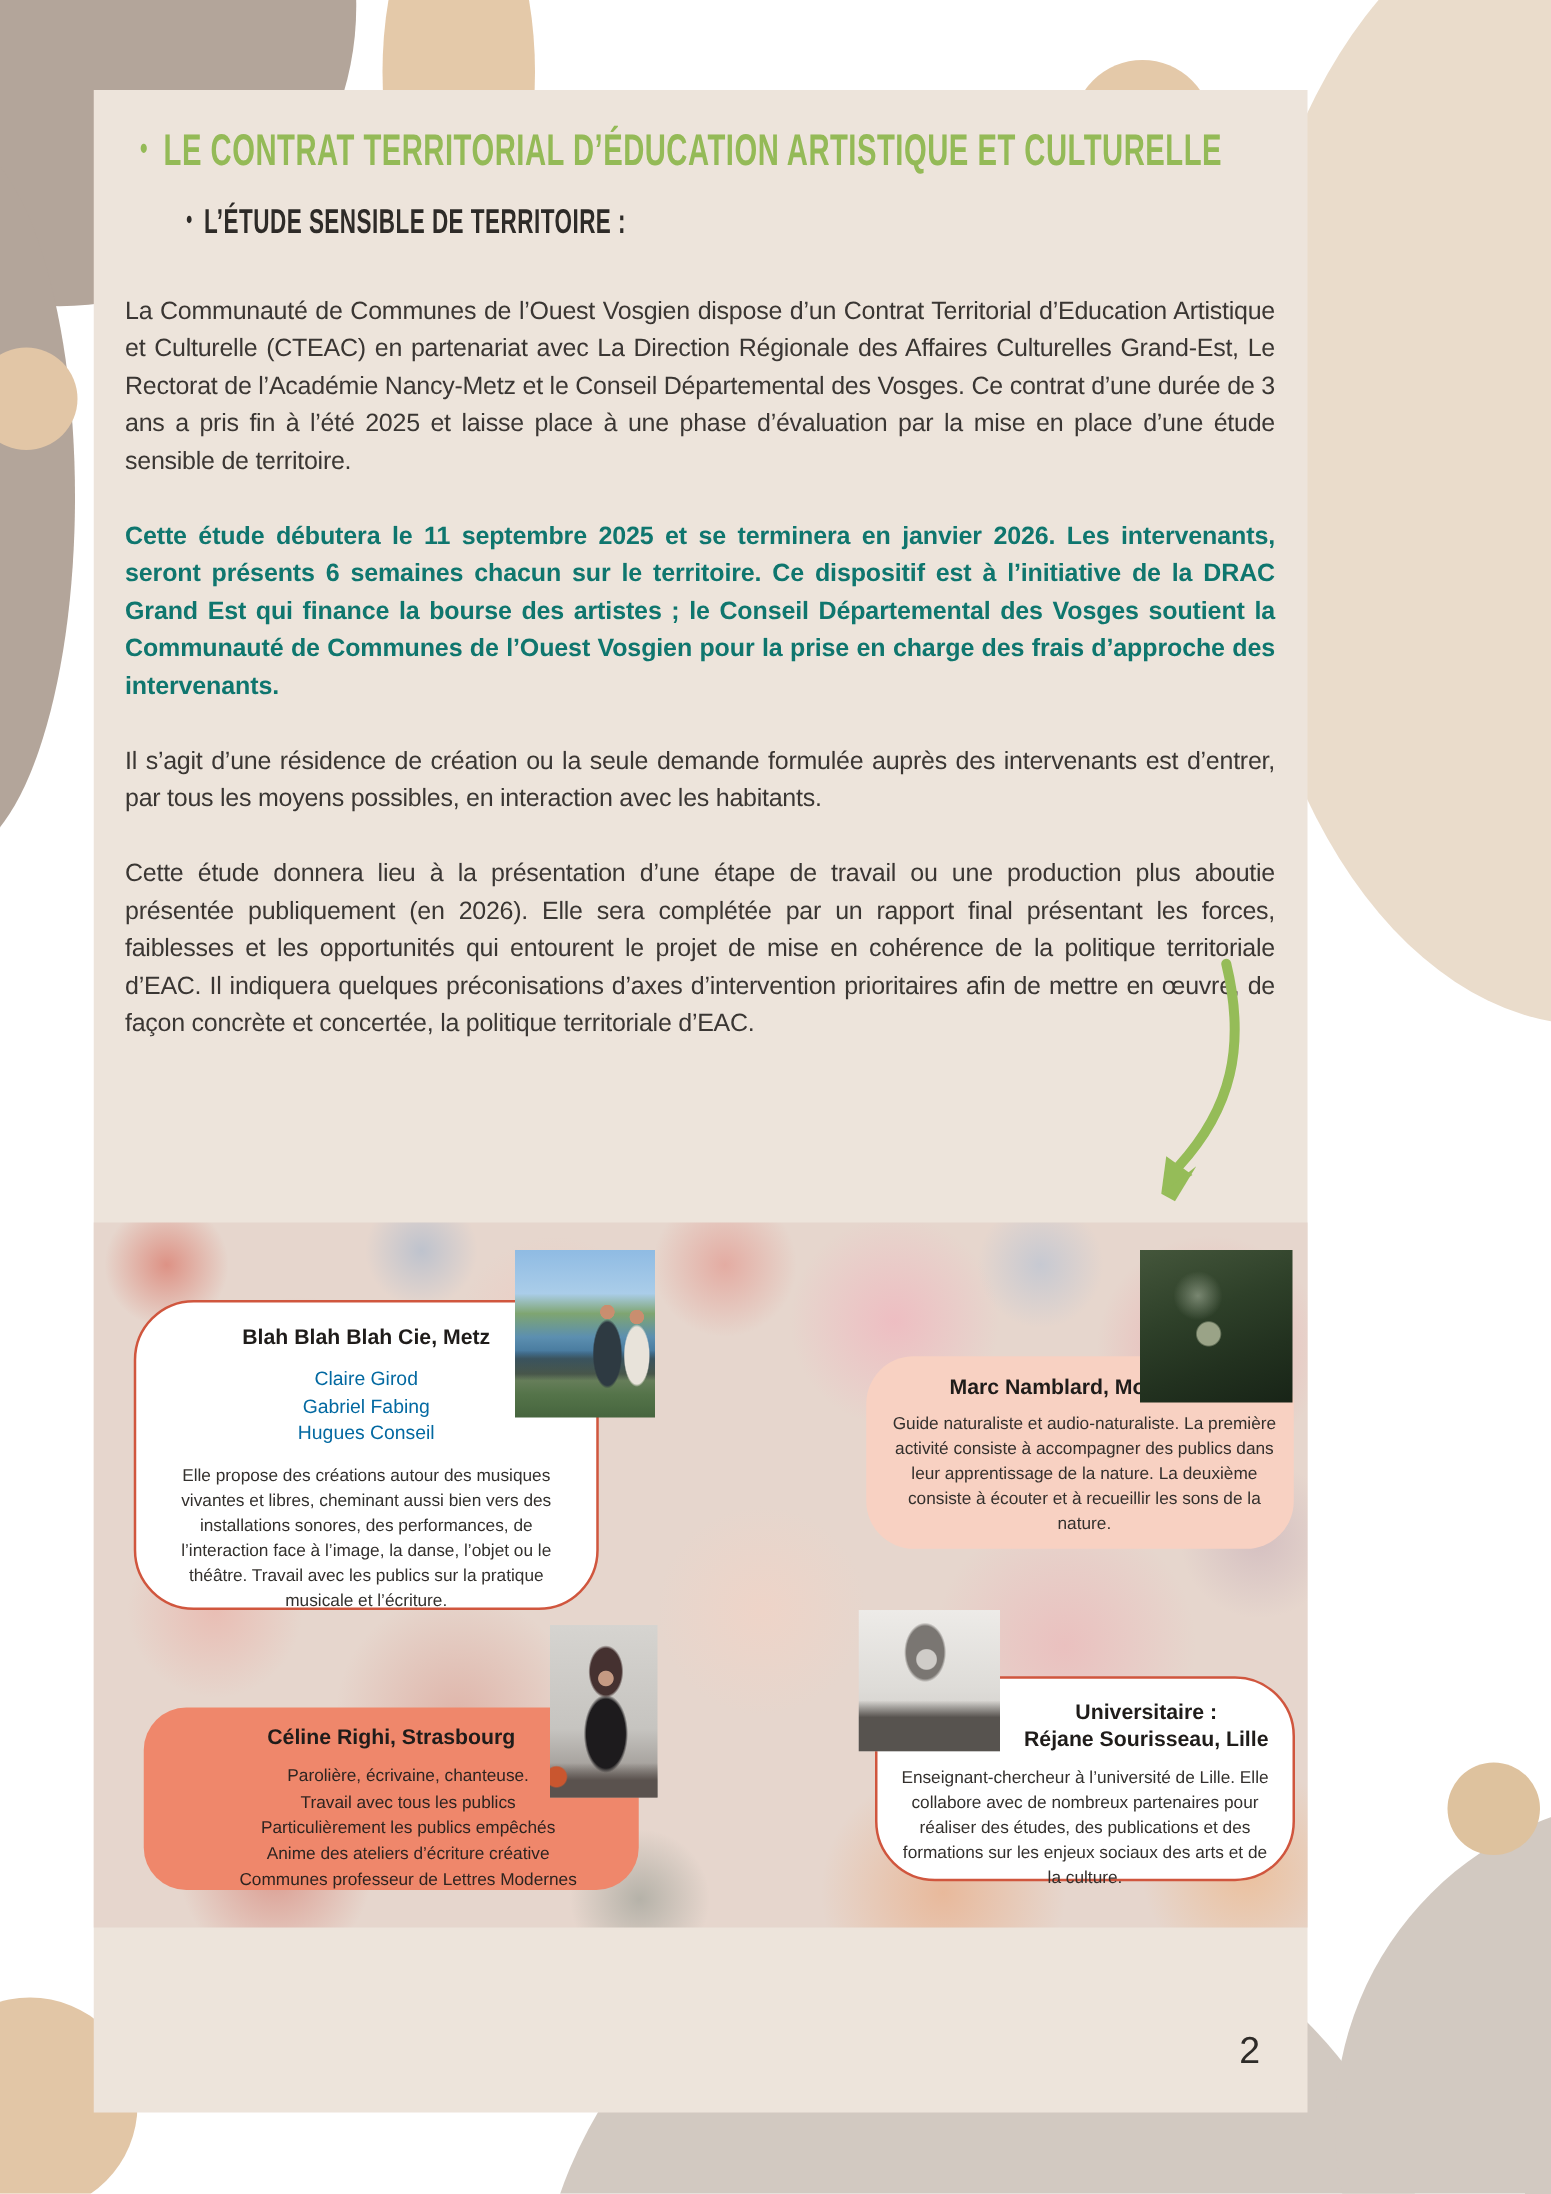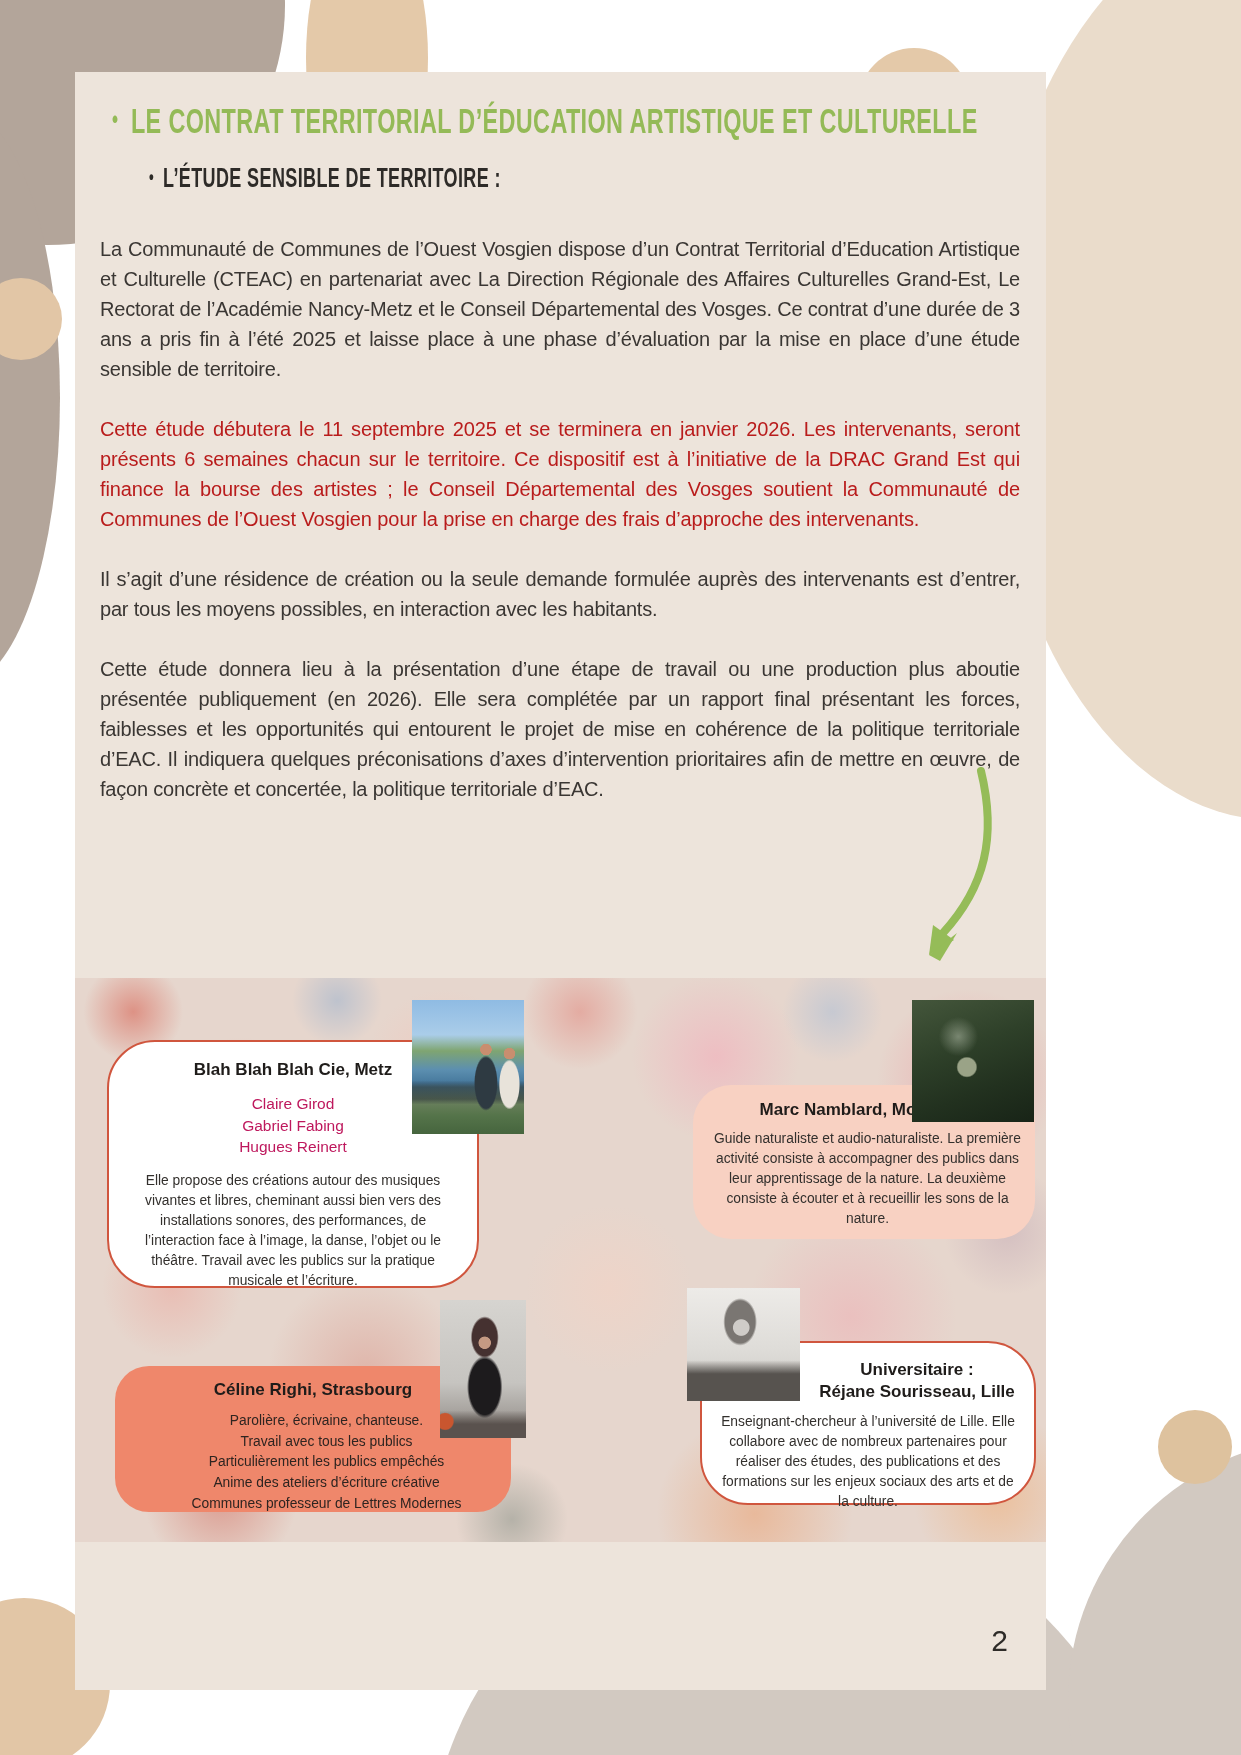--- a/index.html
+++ b/index.html
@@ -35,21 +35,21 @@
     font-size:24px; font-weight:700; color:#2e2b28; letter-spacing:.5px;
     transform:scale(.75,1.15); transform-origin:left center;
   }
   .h2 .bullet { font-size:18px; vertical-align:3px; margin-right:12px; }
 
   .bodycopy { margin:42px 26px 0 25px; }
   .bodycopy p {
     margin:0 0 30px 0; font-size:20px; line-height:1.5; letter-spacing:-.2px;
     text-align:justify; color:#3a3633;
   }
-  .bodycopy p.bold { font-weight:400; color:#b91c1c; letter-spacing:-.1px; }
+  .bodycopy p.bold { font-weight:700; color:#0f766e; letter-spacing:-.1px; }
 
   .banner {
     position:absolute; left:0; top:854px; width:100%; height:52px;
     background:#e8432c; display:flex; align-items:center; justify-content:center;
     z-index:3;
   }
   .banner span {
     color:#ffffff; font-size:34px; font-weight:400; letter-spacing:2px;
     transform:scaleX(.9); text-shadow:1.5px 1.5px 2px rgba(120,30,10,.45);
     white-space:nowrap;
@@ -78,21 +78,21 @@
       radial-gradient(circle 120px at 95% 92%,rgba(240,170,110,.5), transparent 70%);
   }
 
   .card { position:absolute; z-index:4; box-sizing:border-box; text-align:center; }
   .card .card-title { font-size:17px; font-weight:700; color:#1f1c1a; }
   .card .card-desc  { font-size:13.8px; line-height:1.45; color:#33302d; }
 
   .card-white { background:#ffffff; border:2px solid #d0563e; border-radius:48px;text-align:center; }
 
   .card1 { left:32px; top:968px; width:372px; height:248px; padding-top:18px; }
-  .card1 .members { margin-top:13px; font-size:15.5px; line-height:1.4; color:#be185d; }
+  .card1 .members { margin-top:13px; font-size:15.5px; line-height:1.4; color:#0369a1; }
   .card1 .card-desc { margin:13px 18px 16px 18px; }
 
   .card2 { left:618px; top:1013px; width:342px; height:154px;
            background:#f8d1c2; border-radius:38px; padding-top:15px; }
   .card2 .card-desc { margin:9px 14px 0 21px; }
 
   .card3 { left:40px; top:1294px; width:396px; height:146px;
            background:#ef876b; border-radius:34px; padding-top:14px; }
   .card3 .line { font-size:13.8px; line-height:1.5; color:#2e2420;padding-left:27px; }
   .card3 .lines { margin-top:11px; }
@@ -188,21 +188,21 @@
     <div class="photo photo1"></div>
     <div class="photo photo2"></div>
     <div class="photo photo3"></div>
     <div class="photo photo4"></div>
 
     <div class="card card-white card1">
       <div class="card-title">Blah Blah Blah Cie, Metz</div>
       <div class="members">
         <div>Claire Girod</div>
         <div>Gabriel Fabing</div>
-        <div>Hugues Reinert</div>
+        <div>Hugues Conseil</div>
       </div>
       <div class="card-desc">Elle propose des créations autour des musiques vivantes et libres, cheminant aussi bien vers des installations sonores, des performances, de l’interaction face à l’image, la danse, l’objet ou le théâtre. Travail avec les publics sur la pratique musicale et l’écriture.</div>
     </div>
 
     <div class="card card2">
       <div class="card-title">Marc Namblard, Mortagne</div>
       <div class="card-desc">Guide naturaliste et audio-naturaliste. La première activité consiste à accompagner des publics dans leur apprentissage de la nature. La deuxième consiste à écouter et à recueillir les sons de la nature.</div>
     </div>
 
     <div class="card card3">

